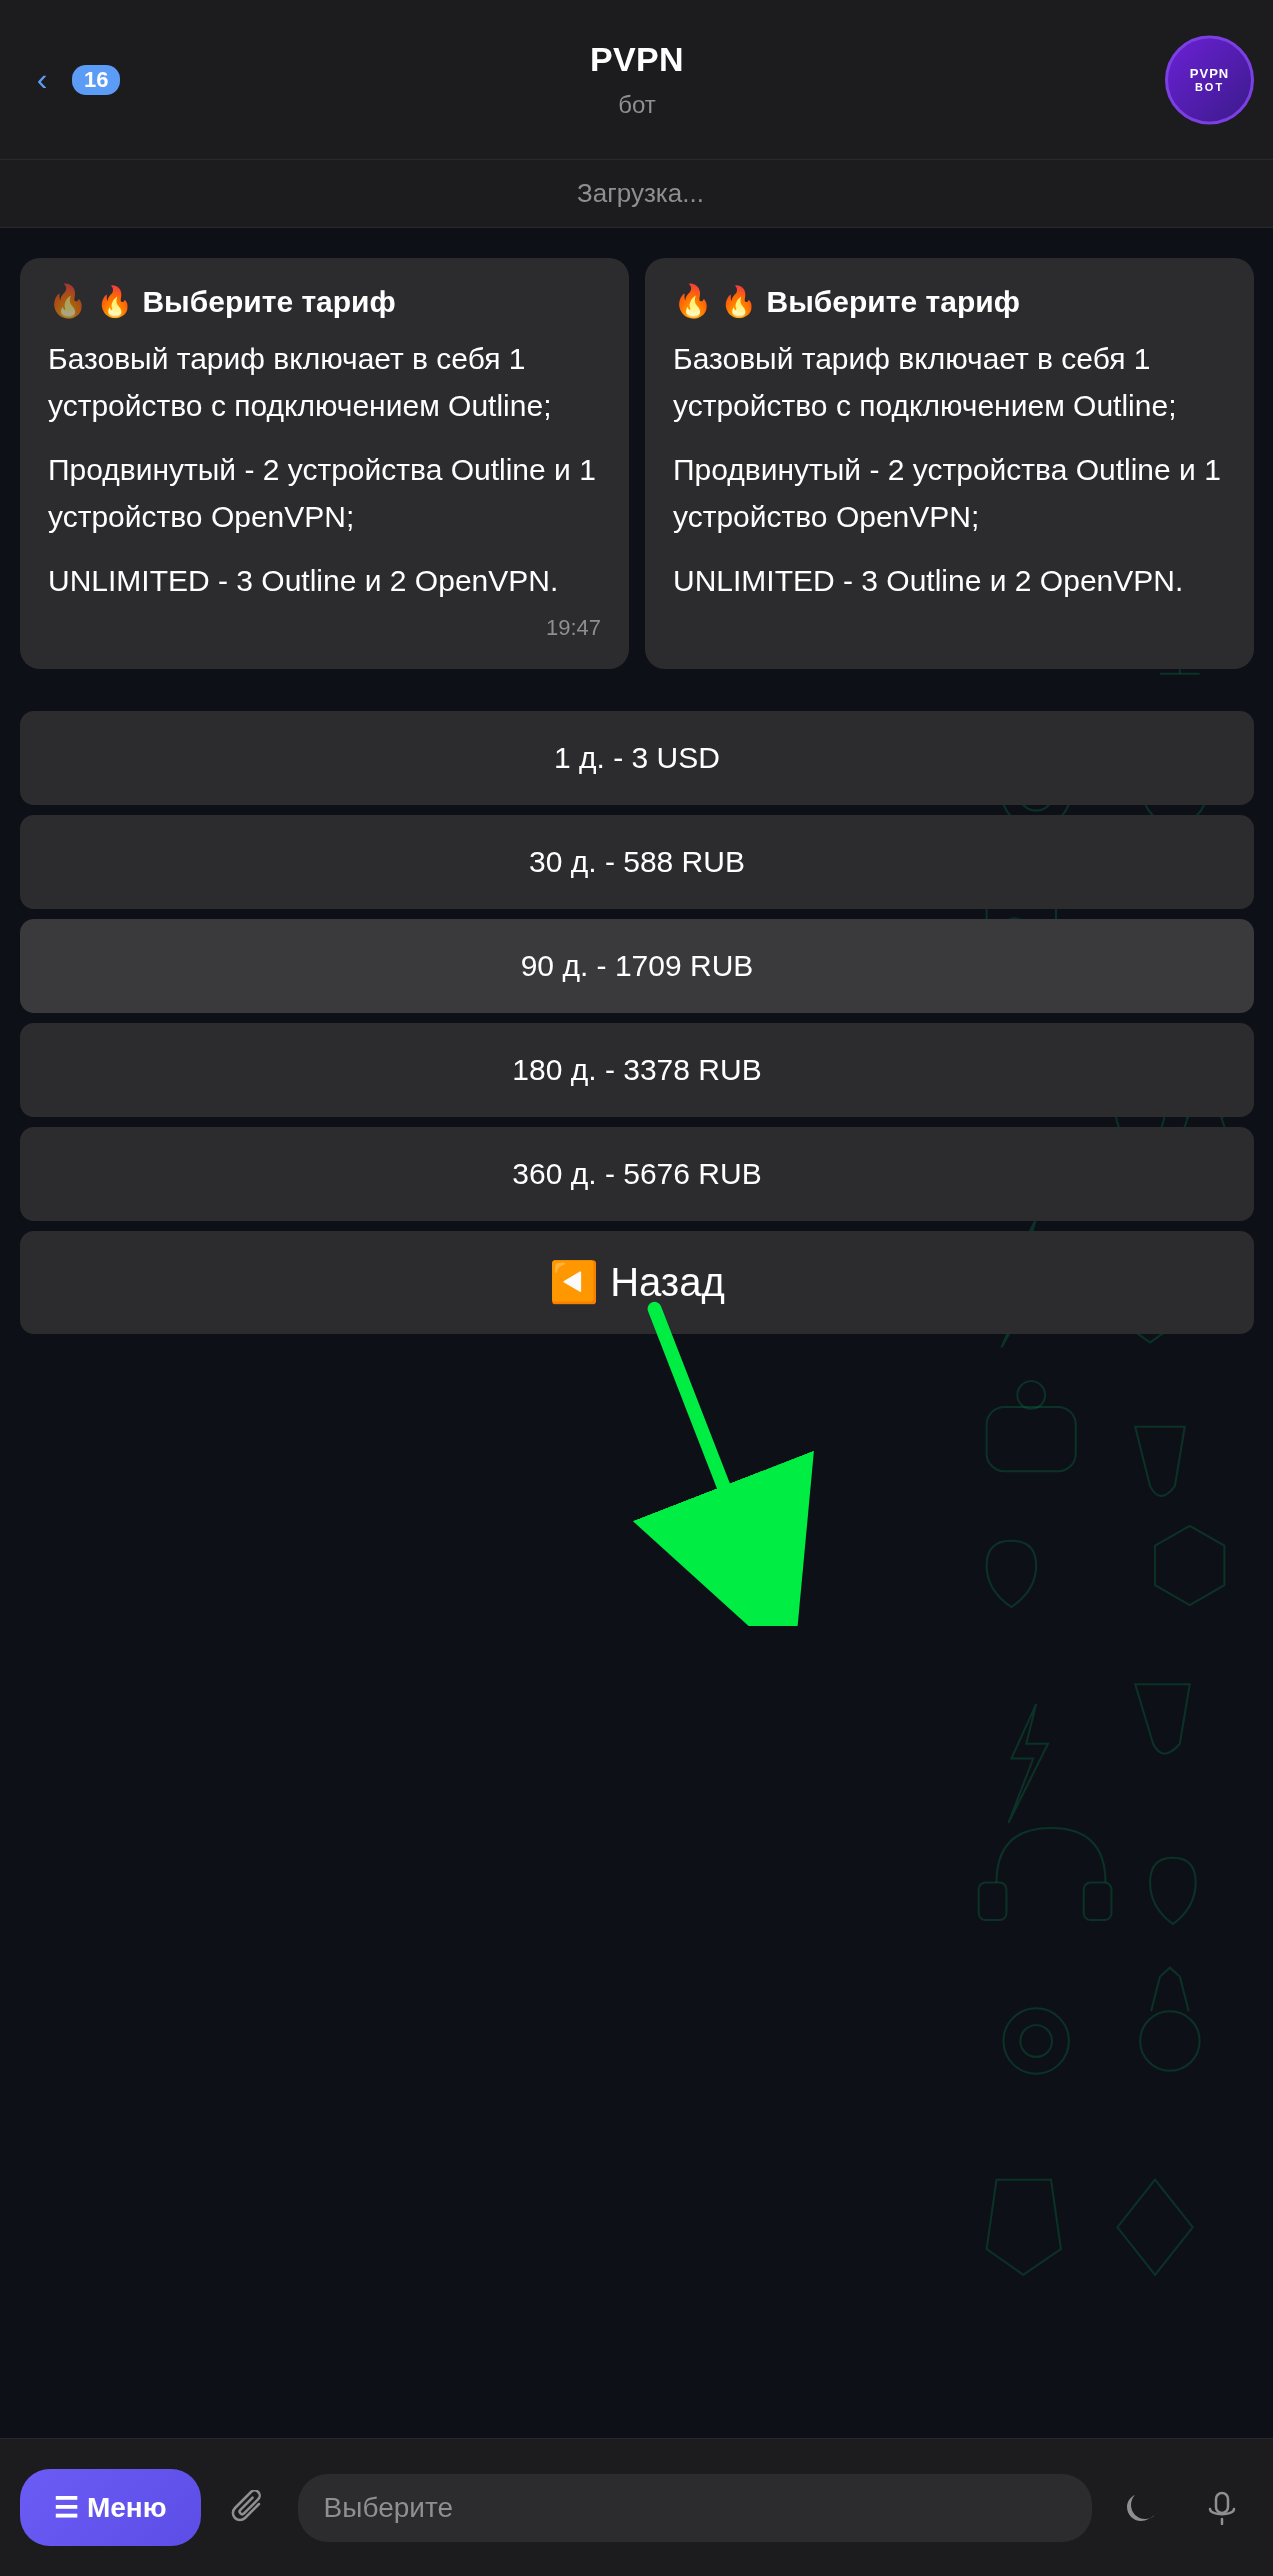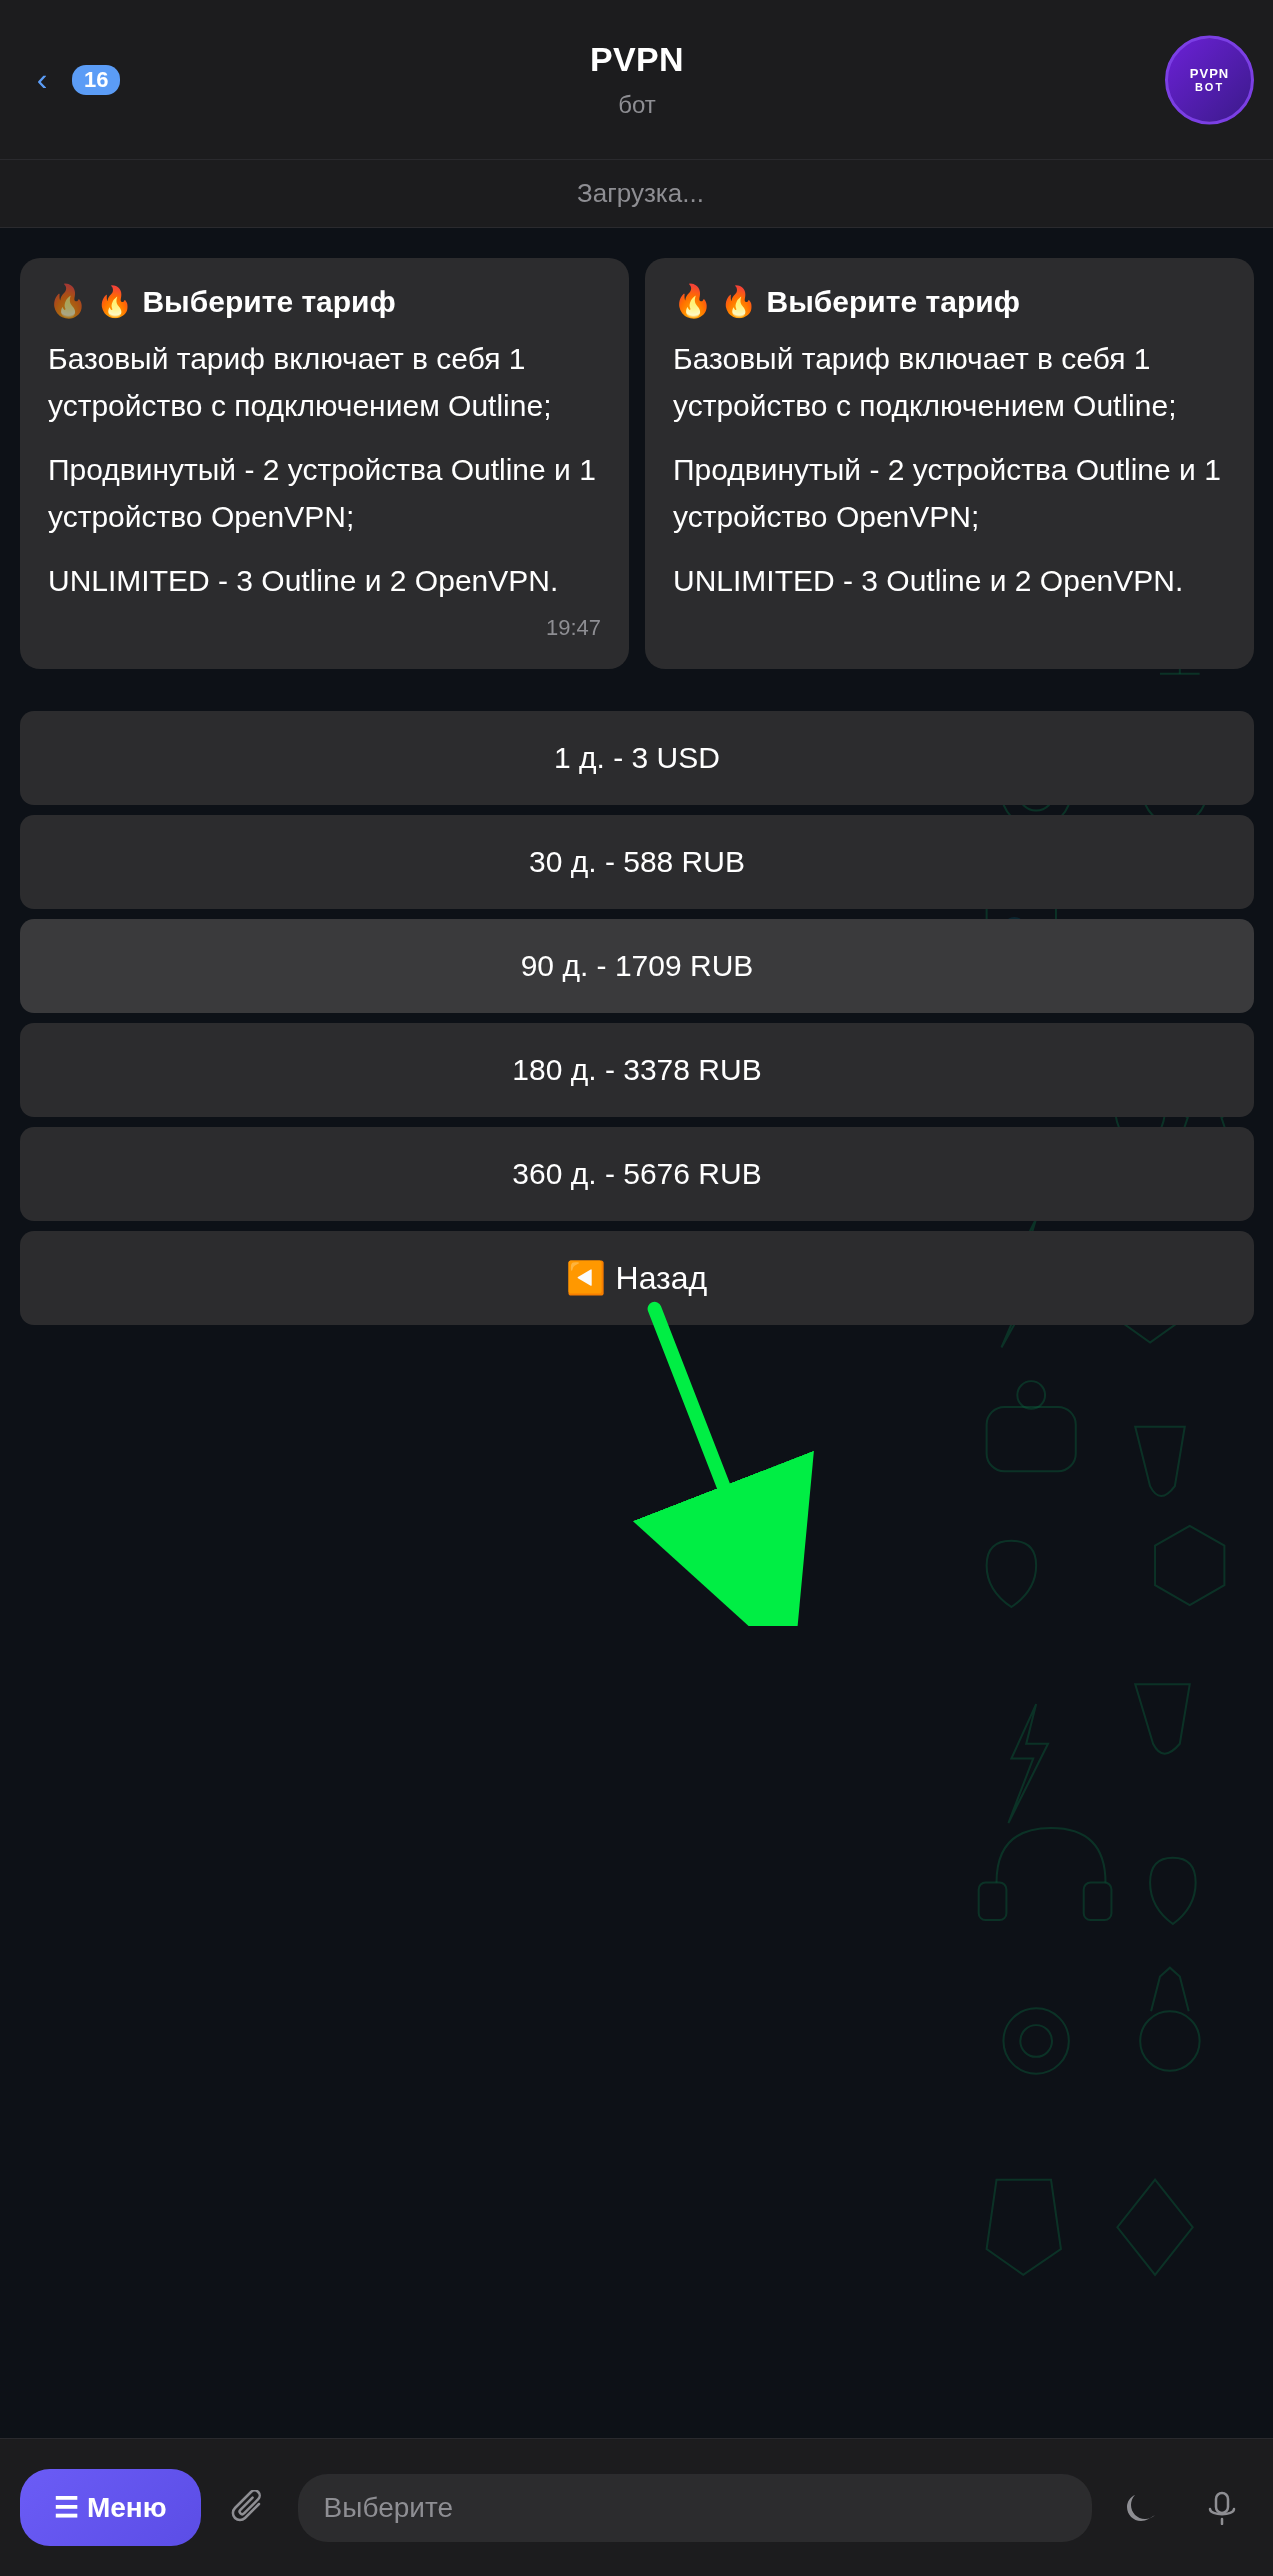--- a/index.html
+++ b/index.html
@@ -207,21 +207,21 @@
     }
 
     
     .back-button {
       width: 100%;
       background-color: #2c2c2e;
       border: none;
       border-radius: 14px;
       padding: 28px 20px;
       color: #ffffff;
-      font-size: 32px;
+      font-size: 40px;
       font-weight: 500;
       text-align: center;
       cursor: pointer;
       display: block;
     }
 
     
     .bottom-bar {
       position: absolute;
       bottom: 0;

